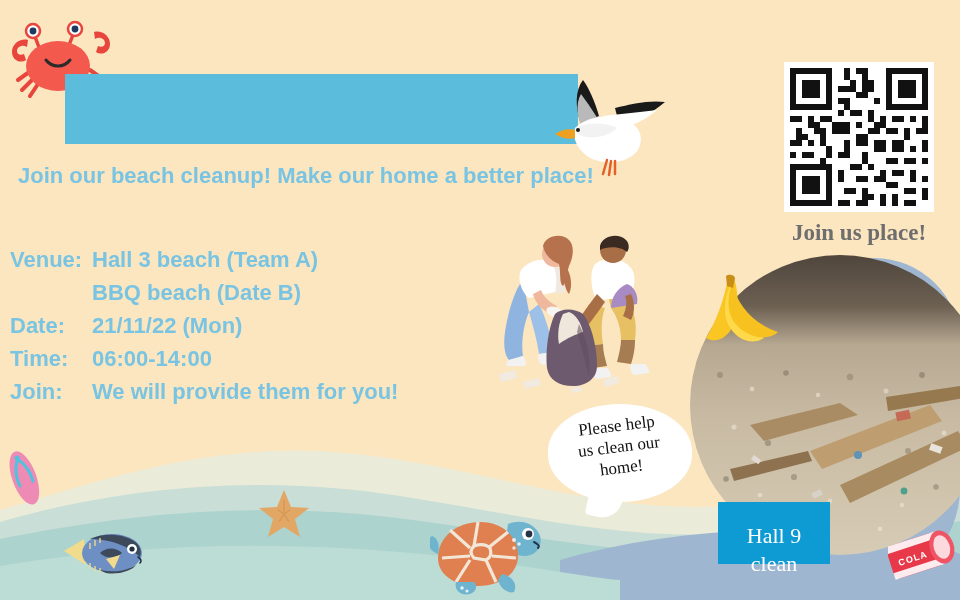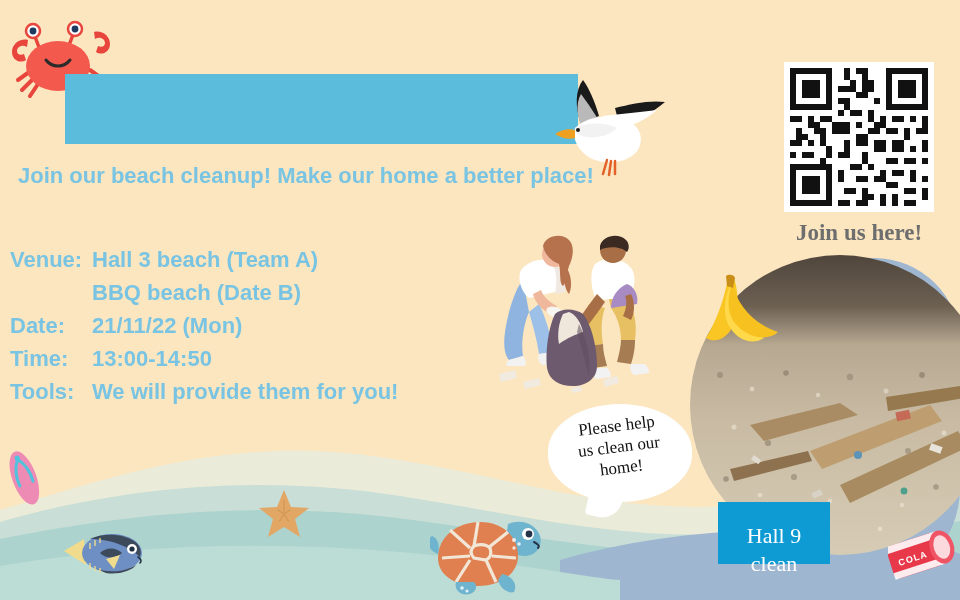--- a/index.html
+++ b/index.html
@@ -287,21 +287,21 @@
           <rect x="15" y="6" width="1" height="1"></rect>
           <rect x="15" y="10" width="1" height="1"></rect>
         <rect x="5" y="10" width="1" height="1"></rect>
           <rect x="3" y="12" width="1" height="1"></rect>
           <rect x="6" y="16" width="1" height="1"></rect>
         <rect x="14" y="17" width="1" height="1"></rect>
           <rect x="15" y="19" width="1" height="1"></rect>
           <rect x="14" y="22" width="1" height="1"></rect>
       </g>
     </svg>
-    <div id="qr-caption">Join us here!</div>
+    <div id="qr-caption">Join us place!</div>
   </div>
 
   <div class="ill" style="left:6px;top:18px;width:110px;height:80px;">
     <svg width="110" height="80" viewBox="0 0 110 80">
       <g stroke="#E8453C" stroke-width="4" fill="none" stroke-linecap="round">
         <path d="M26,52 L12,62"></path>
           <path d="M28,60 L16,72"></path>
           <path d="M32,66 L24,78"></path>
         <path d="M84,52 L98,62"></path>
           <path d="M82,60 L94,72"></path>
@@ -350,24 +350,24 @@
     <div class="drow dcont">
       <span class="dlabel">Venue:</span>
       <span class="dval">BBQ beach (Date B)</span>
     </div>
     <div class="drow">
       <span class="dlabel">Date:</span>
       <span class="dval">21/11/22 (Mon)</span>
     </div>
     <div class="drow">
       <span class="dlabel">Time:</span>
-      <span class="dval">13:00-14:50</span>
+      <span class="dval">06:00-14:00</span>
     </div>
     <div class="drow">
-      <span class="dlabel">Tools:</span>
+      <span class="dlabel">Join:</span>
       <span class="dval">We will provide them for you!</span>
     </div>
   </div>
 
   <div class="ill" style="left:483px;top:228px;width:175px;height:165px;">
     <svg width="175" height="165" viewBox="0 0 175 165">
 
       <path d="M40,52 C34,58 26,78 22,104 C20,118 22,128 26,132 L40,128 C38,116 40,98 46,84 Z" fill="#8FB4E0"></path>
       <path d="M46,84 C50,98 54,112 56,126 L70,124 C68,106 62,88 56,76 Z" fill="#9CC0E8"></path>
       <path d="M26,132 C24,134 22,136 24,138 L42,138 C44,134 42,130 40,128 Z" fill="#F2F2F2"></path>

